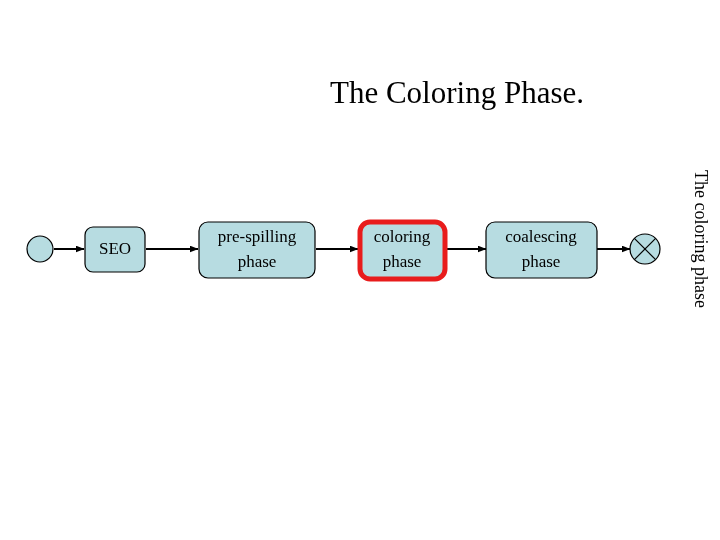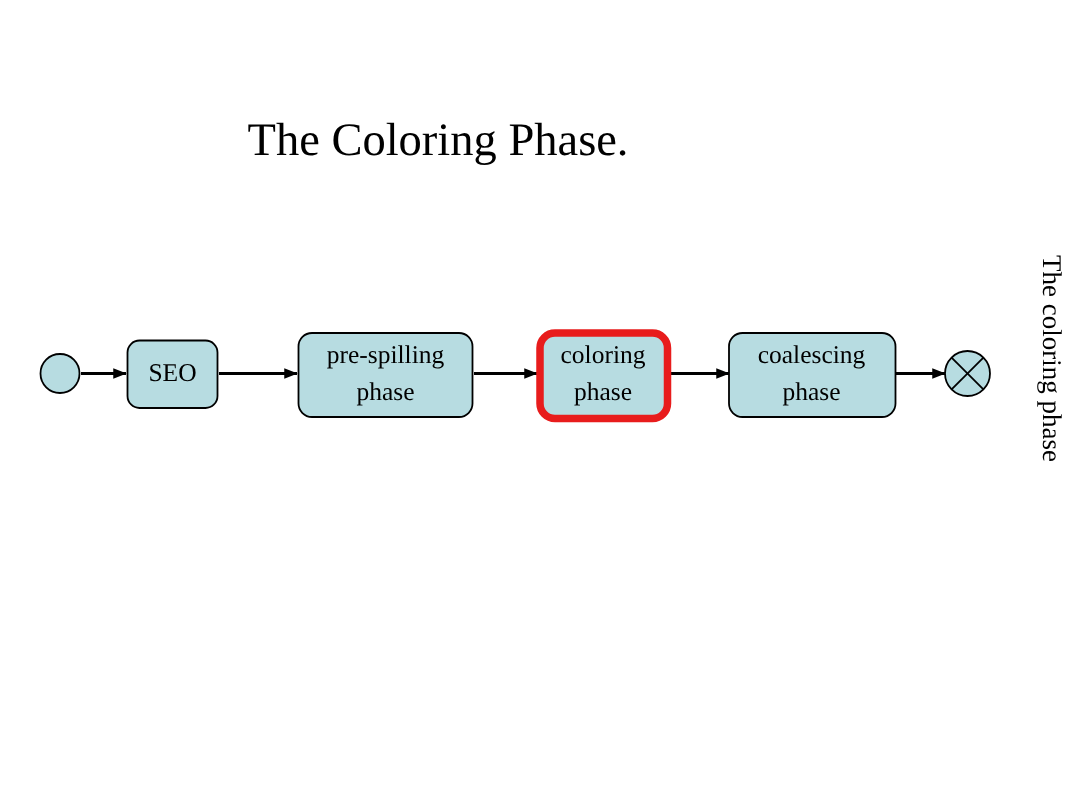--- a/index.html
+++ b/index.html
@@ -13,21 +13,21 @@
     height: 540px;
     background: #ffffff;
     overflow: hidden;
     font-family: "Liberation Serif", "DejaVu Serif", serif;
   }
   #slide-title {
     position: absolute;
     left: 0;
     top: 74px;
     width: 584px;
-    text-align: center;
+    text-align: right;
     font-family: "Liberation Serif", "DejaVu Serif", serif;
     font-size: 31px;
     line-height: 38px;
     color: #000000;
     white-space: nowrap;
   }
   #diagram-svg {
     position: absolute;
     left: 0;
     top: 0;

